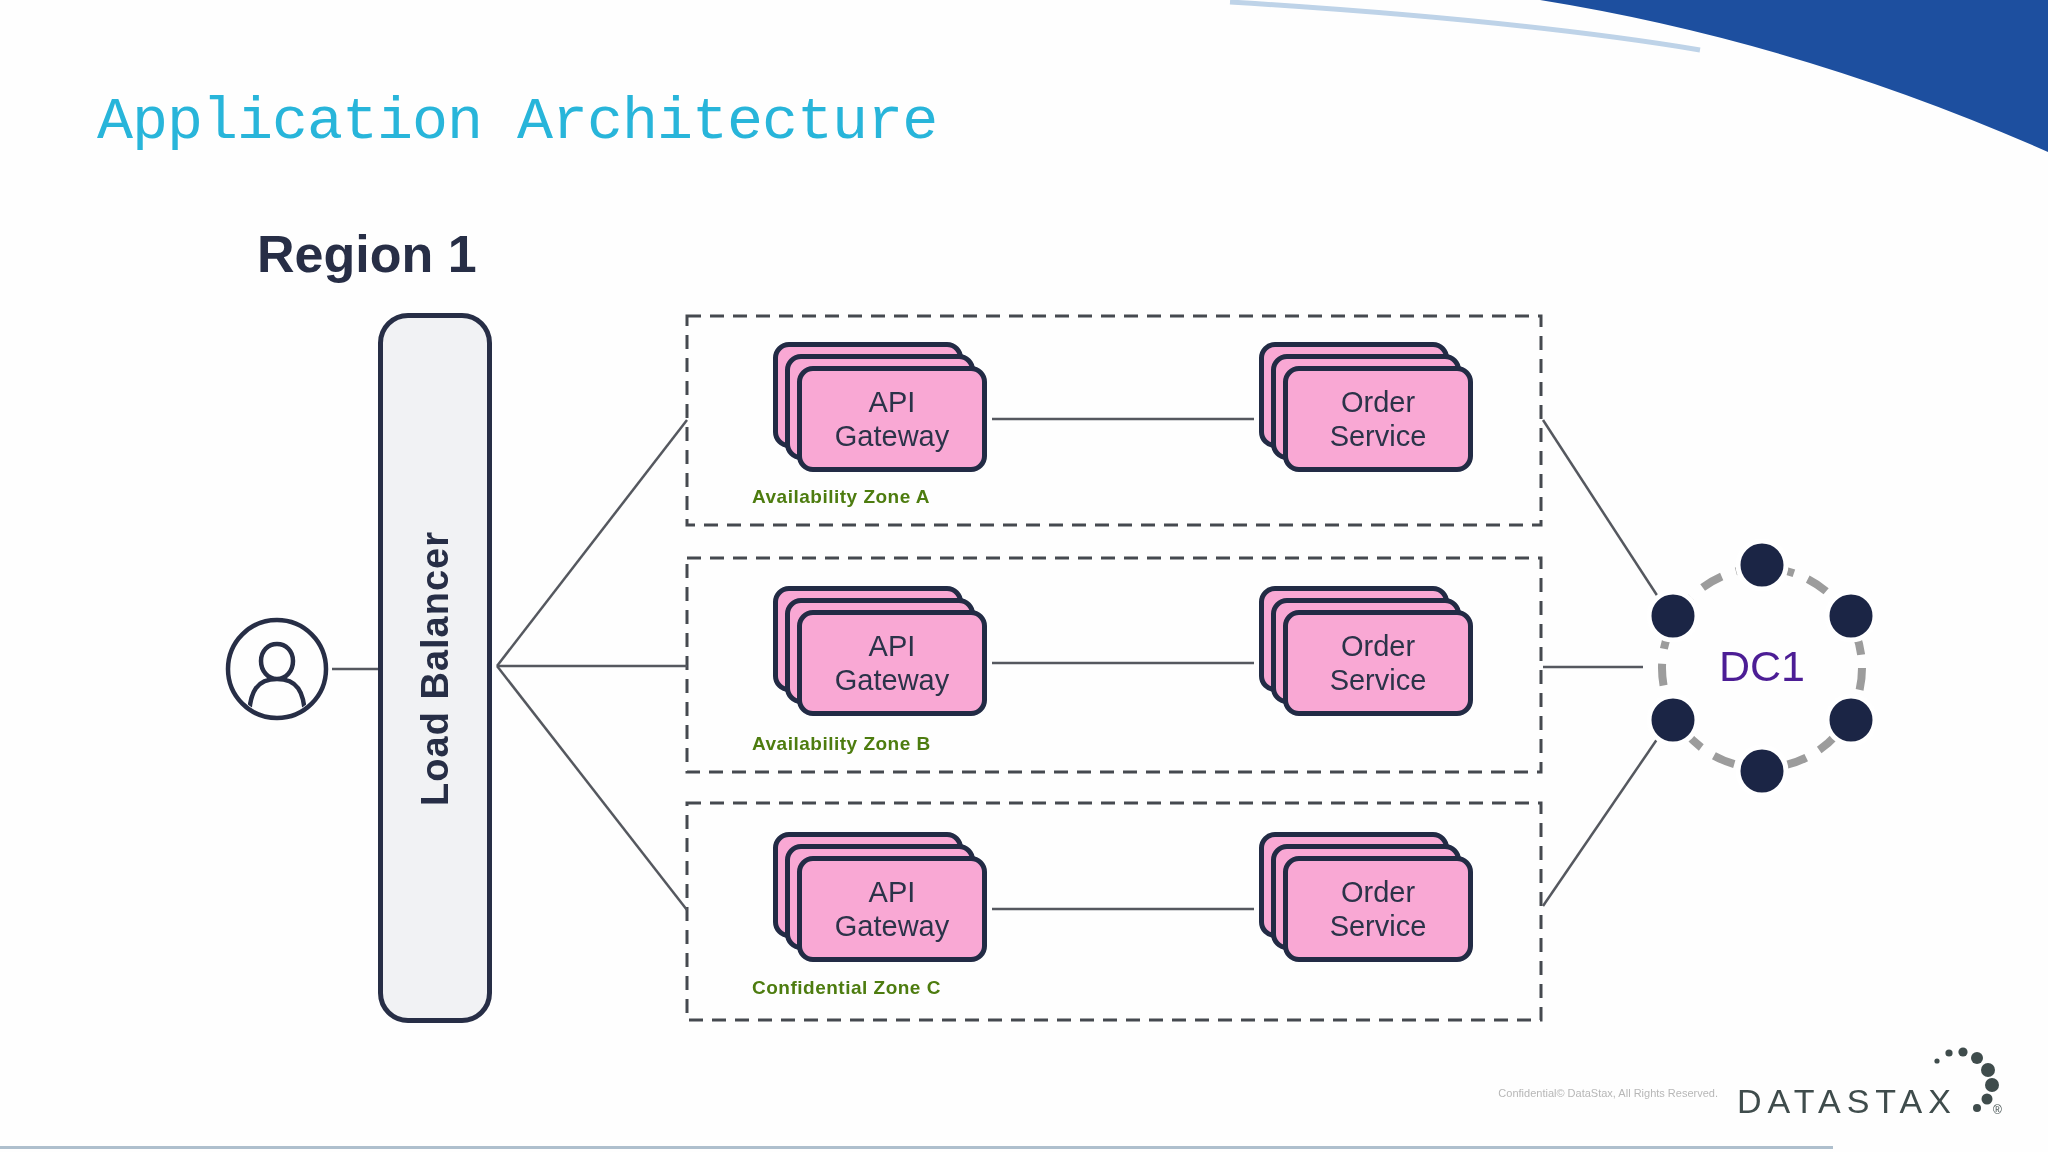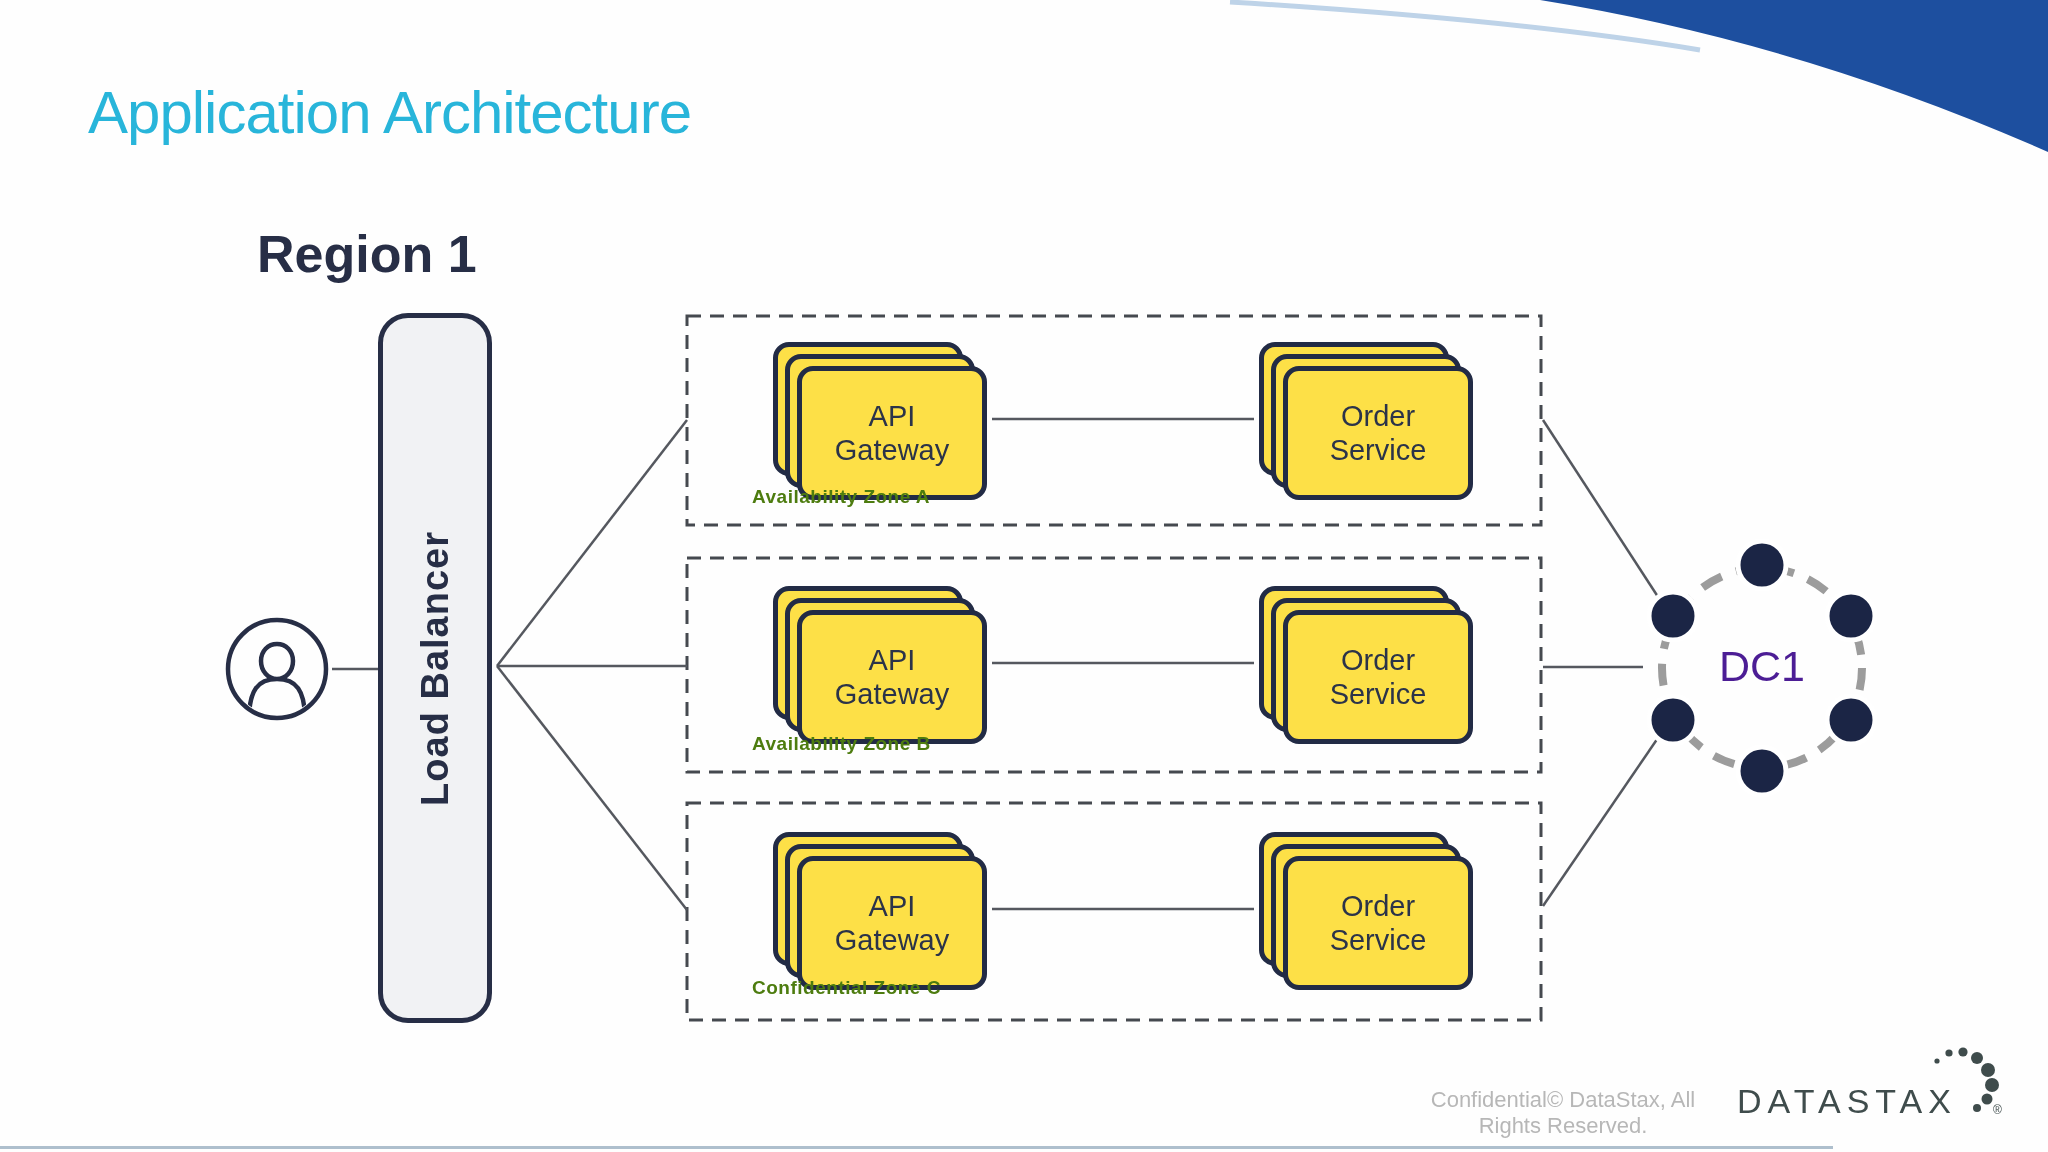--- a/index.html
+++ b/index.html
@@ -7,28 +7,28 @@
   .slide{position:relative;width:2048px;height:1152px;background:#fefefe;overflow:hidden;}
   .abs{position:absolute;}
   svg{display:block;}
   .title{left:80px;top:72px;font-size:60px;line-height:1.1;color:#28b5da;font-weight:400;letter-spacing:-1px;}
   .region-label{left:257px;top:224px;font-size:52px;font-weight:700;color:#272e46;}
   .lb{left:378px;top:313px;width:114px;height:710px;background:#f1f2f4;border:5px solid #272e46;
       border-radius:30px;box-sizing:border-box;display:flex;align-items:center;justify-content:center;}
   .lb-text{writing-mode:vertical-rl;transform:rotate(180deg);font-size:38px;font-weight:600;color:#272e46;letter-spacing:1px;}
   .zone-label{font-size:19px;font-weight:700;color:#4d7c0f;letter-spacing:0.5px;}
   .stack{width:214px;height:130px;}
-  .card{position:absolute;width:190px;height:134px;background:#fde047;border:5px solid #222b45;
+  .card{position:absolute;width:190px;height:106px;background:#f9a8d4;border:5px solid #222b45;
         border-radius:16px;box-sizing:border-box;}
   .card.b2{left:0;top:0;}
   .card.b1{left:12px;top:12px;}
   .card.front{left:24px;top:24px;display:flex;align-items:center;justify-content:center;text-align:center;}
   .card-label{font-size:29px;line-height:1.18;font-weight:500;color:#2b3349;white-space:pre-line;}
   .dc-label{left:1712px;top:642px;width:100px;text-align:center;font-size:43px;font-weight:500;color:#4c1d95;}
-  .footer-note{left:1408px;top:1087px;width:310px;text-align:center;font-size:22px;color:#b7b7b7;font-weight:400;}
+  .footer-note{left:1408px;top:1087px;width:310px;text-align:right;font-size:11px;color:#b7b7b7;font-weight:400;}
   .brand{left:1737px;top:1082px;font-size:34px;font-weight:400;color:#3f4c4c;letter-spacing:6px;}
   .brand-r{left:1993px;top:1103px;font-size:12px;color:#3f4c4c;}
 </style>
 </head>
 <body>
 
 <div class="slide">
 
   <svg class="abs" width="2048" height="1152" viewBox="0 0 2048 1152" style="left:0;top:0;">
 
@@ -72,21 +72,21 @@
       <circle cx="1977" cy="1058" r="6"></circle>
       <circle cx="1988" cy="1070" r="7"></circle>
       <circle cx="1992" cy="1085" r="7"></circle>
       <circle cx="1987" cy="1099" r="5.5"></circle>
       <circle cx="1977" cy="1108" r="4"></circle>
     </g>
 
     <rect x="0" y="1146" width="1833" height="3" fill="#aebfcd"></rect>
   </svg>
 
-  <h1 class="abs title" style="margin:8px;">Application Architecture</h1>
+  <h1 class="abs title" style="margin:17px;font-family:Liberation Mono, monospace;">Application Architecture</h1>
 
   <div class="abs region-label">Region 1</div>
 
   <svg class="abs" style="left:224px;top:616px;" width="106" height="106" viewBox="0 0 106 106">
     <circle cx="53" cy="53" r="49" fill="#fefefe" stroke="#272e46" stroke-width="4.5"></circle>
     <clipPath id="uclip">
         <circle cx="53" cy="53" r="46"></circle>
       </clipPath>
     <g clip-path="url(#uclip)" fill="none" stroke="#272e46" stroke-width="4.5">
       <path d="M 53,28 C 62,28 69,35 69,45 C 69,55 62,63 53,63 C 44,63 37,55 37,45 C 37,35 44,28 53,28 Z

